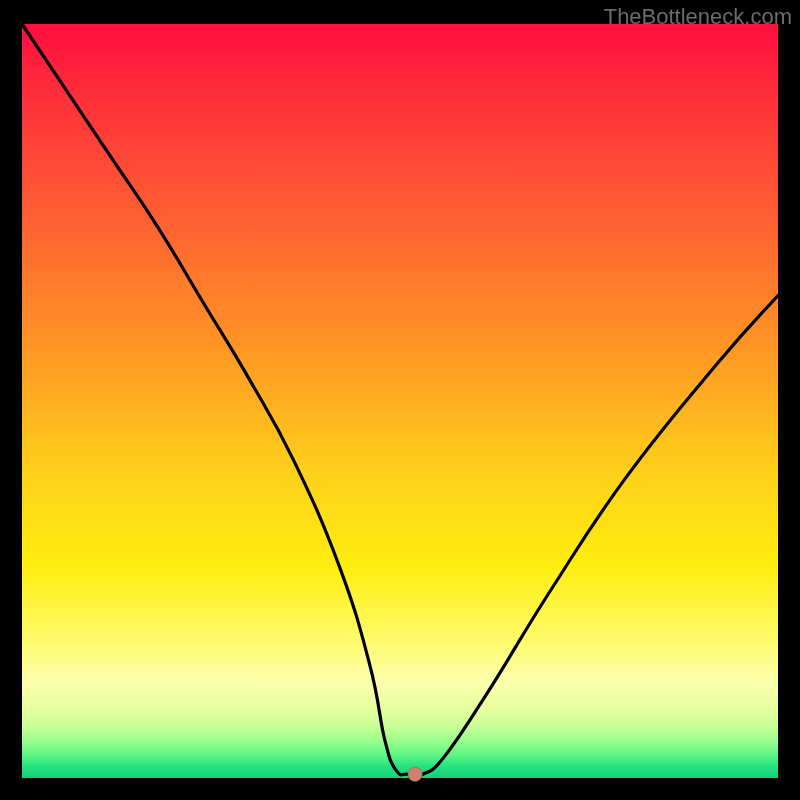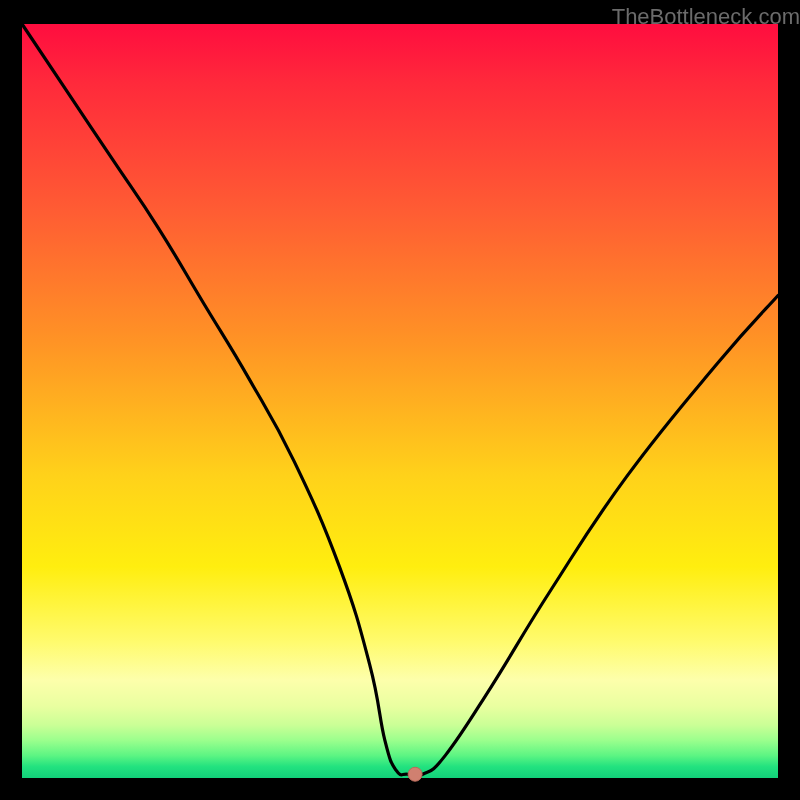--- a/index.html
+++ b/index.html
@@ -12,21 +12,21 @@
   }
   .wrap {
     position: relative;
     width: 800px;
     height: 800px;
     background: #000;
   }
   .watermark {
     position: absolute;
     top: 4px;
-    right: 0;
+    right: 8px;
     color: #6b6b6b;
     font-size: 22px;
     font-weight: 500;
     z-index: 20;
     user-select: none;
   }
   .plot-outer {
     position: absolute;
     left: 22px;
     top: 24px;

